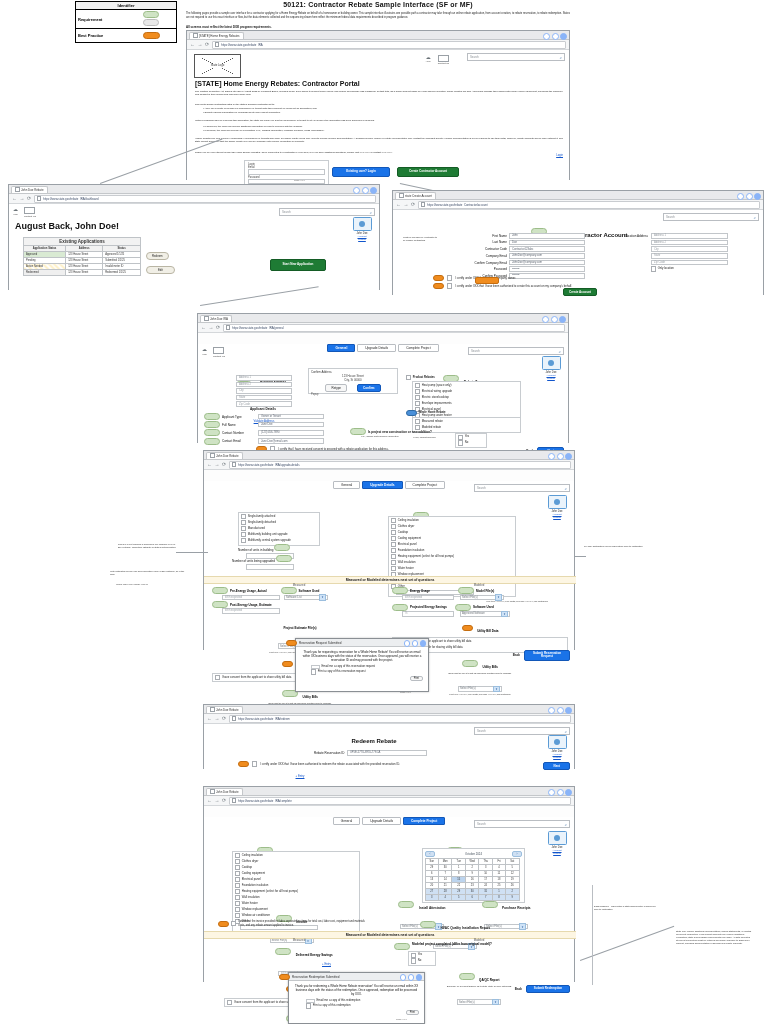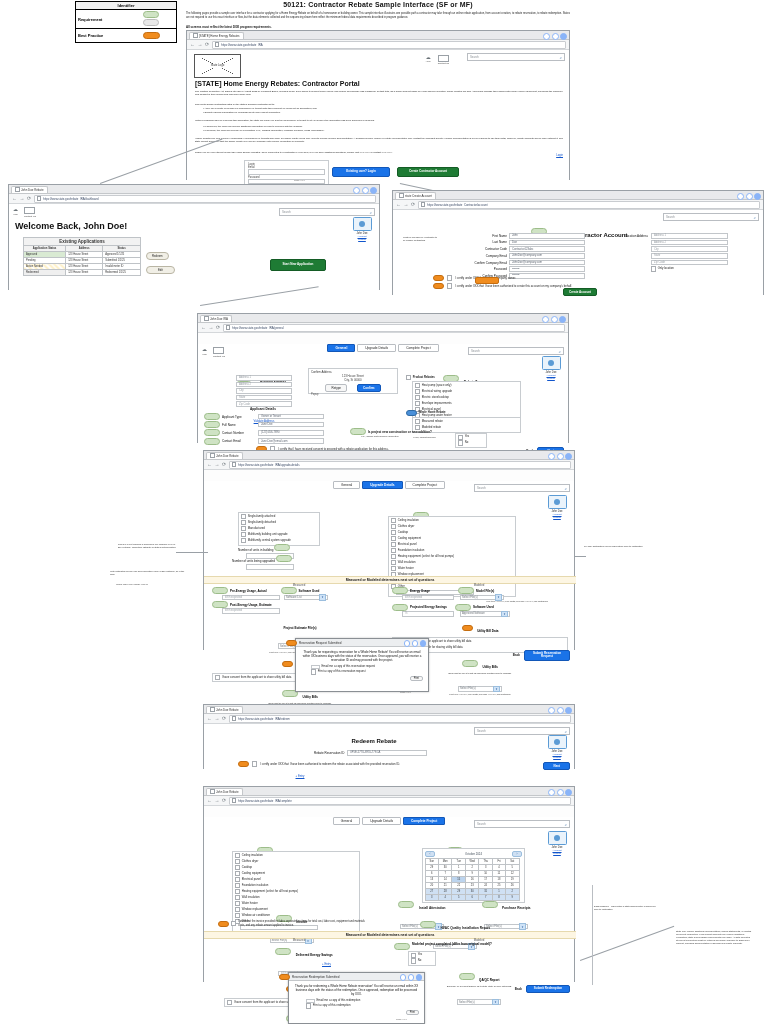--- a/index.html
+++ b/index.html
@@ -234,21 +234,21 @@
         <span>Search</span>
         <span class="mag">⌕</span>
       </div>
     <div class="userbox" style="top:13px;">
       <div class="mon"></div>
       <div class="nm">John Doe</div>
       <a>Account</a>
       <a>Logout</a>
     </div>
 
-    <div class="abs" style="left:6px;top:17px;font-size:9px;font-weight:bold;color:#111;">Welcome Back, John Doe!</div>
+    <div class="abs" style="left:6px;top:17px;font-size:9px;font-weight:bold;color:#111;">August Back, John Doe!</div>
 
     <div class="abs" style="left:14px;top:33px;width:118px;">
       <table class="t" style="width:118px;">
         <tbody>
             <tr>
               <th colspan="3" style="font-size:4.5px;">Existing Applications</th>
             </tr>
         <tr>
           <th>Application Status</th>
           <th>Address</th>

